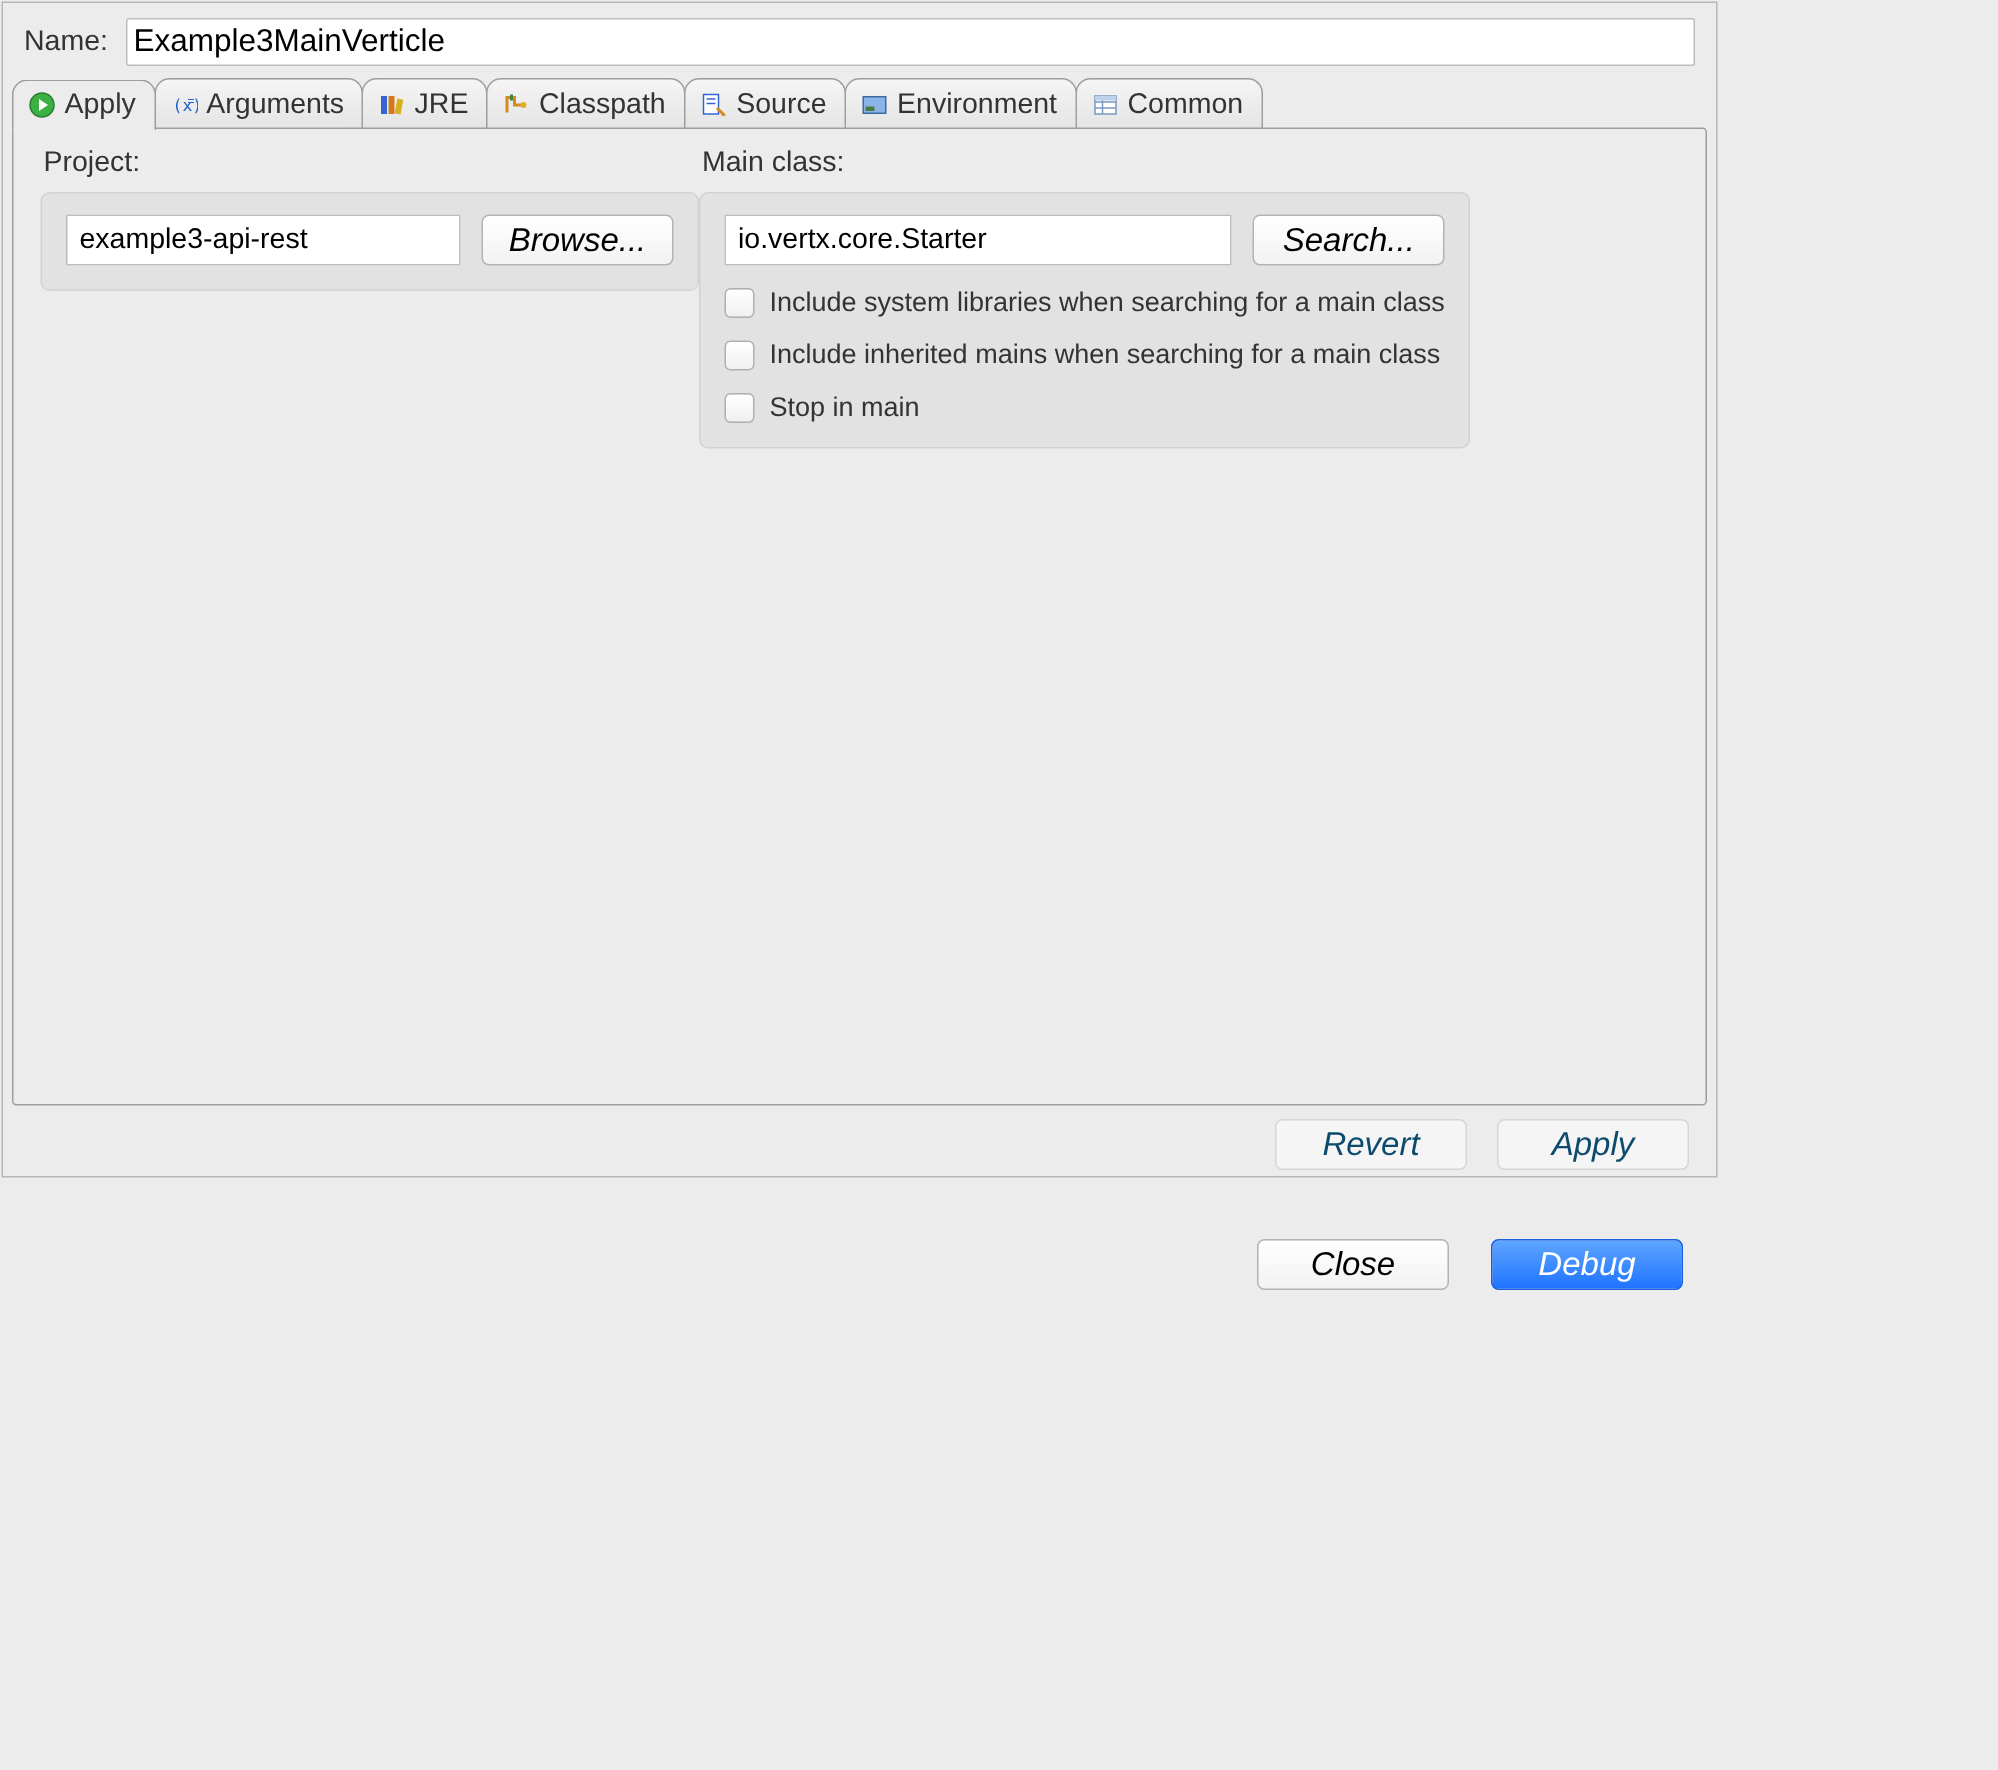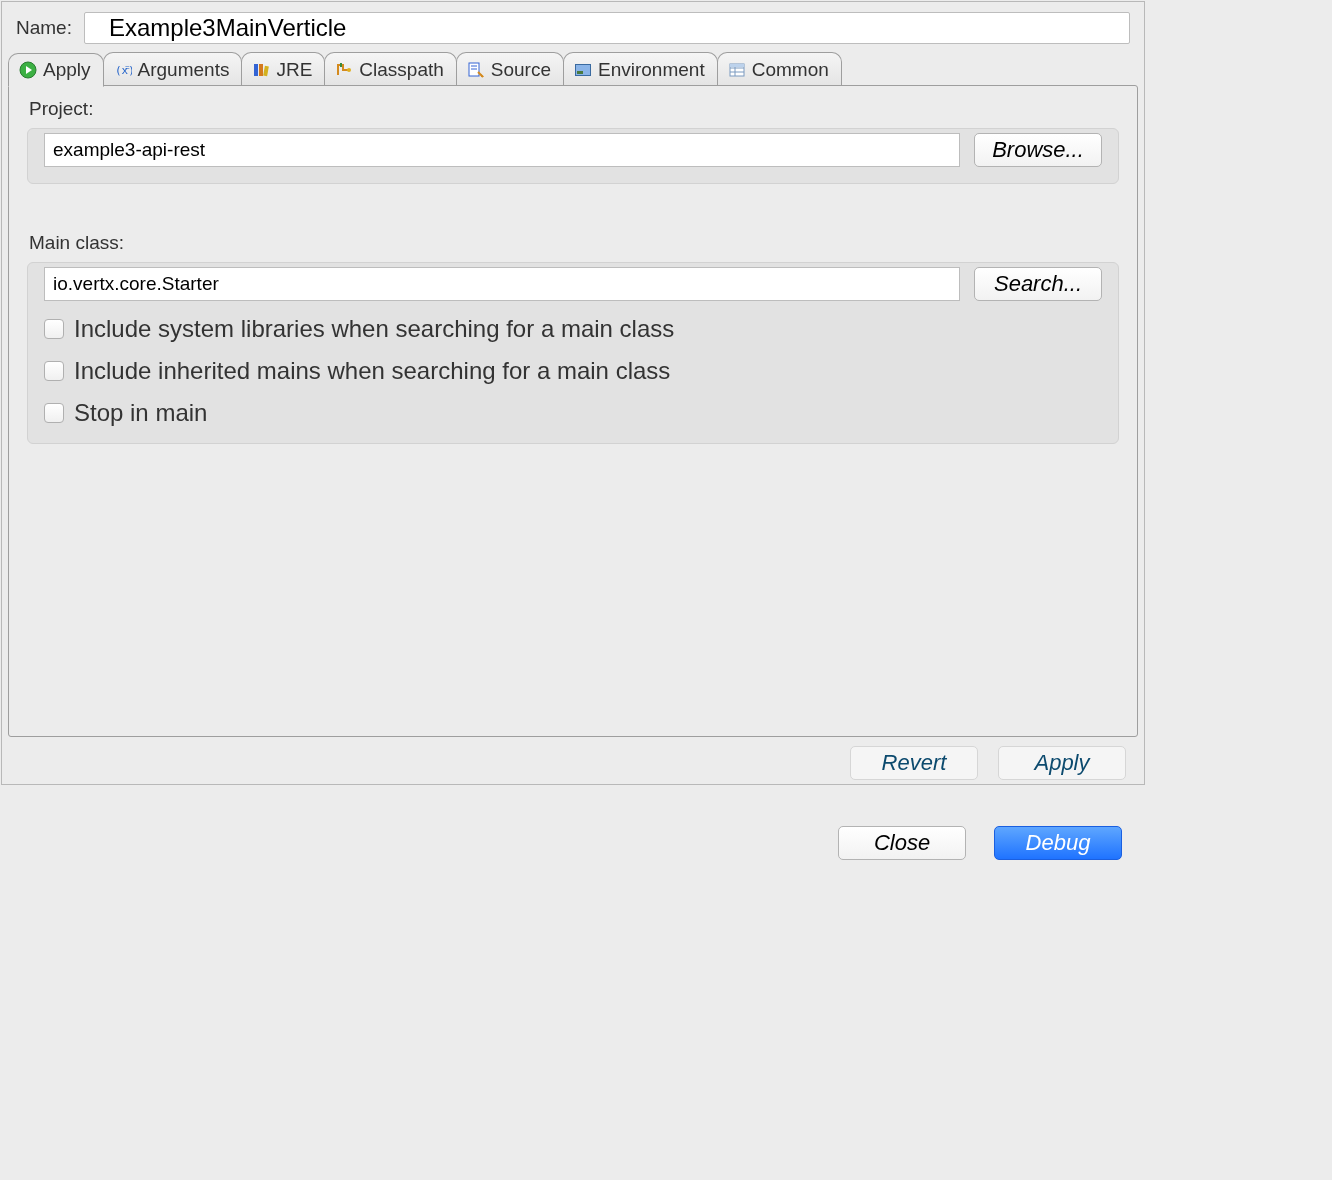--- a/index.html
+++ b/index.html
@@ -27,22 +27,22 @@
     padding: 10px 14px 6px 14px;
     gap: 12px;
   }
   .name-row label { font-size: 19px; }
   .name-input {
     flex: 1;
     height: 32px;
     border: 1px solid #bdbdbd;
     border-radius: 2px;
     background: #fff;
-    padding: 2px 24px;
-    font-size: 24px;
+    padding: 2px 4px;
+    font-size: 21px;
     font-family: inherit;
   }
   .tab-strip {
     display: flex;
     align-items: flex-end;
     padding: 0 6px;
     margin-top: 2px;
     position: relative;
   }
   .tab {
@@ -77,21 +77,21 @@
     position: relative;
     top: -1px;
     border-bottom-left-radius: 3px;
     border-bottom-right-radius: 3px;
     border-top-right-radius: 3px;
   }
   .group {
     background: #e2e2e2;
     border: 1px solid #d2d2d2;
     border-radius: 6px;
-    padding: 4px 16px 16px 16px;
+    padding: 14px 16px 16px 16px;
     margin-bottom: 16px;
   }
   .group-label {
     font-size: 19px;
     margin: 0 0 8px 2px;
   }
   .field-row {
     display: flex;
     gap: 14px;
     align-items: center;
@@ -125,21 +125,21 @@
   .btn.primary {
     background: linear-gradient(#5ea6ff, #1f73ff);
     color: #fff;
     border-color: #1a5fe0;
   }
   .check-row {
     display: flex;
     align-items: center;
     gap: 10px;
     margin-top: 14px;
-    font-size: 24px;
+    font-size: 18px;
   }
   .check {
     width: 20px; height: 20px;
     border: 1px solid #b0b0b0;
     border-radius: 4px;
     background: linear-gradient(#ffffff, #f0f0f0);
     cursor: pointer;
   }
   .inner-buttons {
     display: flex;
@@ -243,21 +243,21 @@
               <line x1="2" y1="11" x2="16" y2="11" stroke="#7a9ac0"></line>
               <line x1="7" y1="3" x2="7" y2="15" stroke="#7a9ac0"></line>
               <rect x="2" y="3" width="14" height="3" fill="#bcd2ec"></rect>
             </svg>
       </span>
       <span>Common</span>
     </div>
 
   </div>
 
-  <div class="tab-content-wrap" style="display:flex;flex-direction:column;gap:32px;">
+  <div class="tab-content-wrap" style="display:flex;flex-direction:row;">
 
     <div>
       <div class="group-label">Project:</div>
       <div class="group">
         <div class="field-row">
           <input class="text-field" type="text" value="example3-api-rest" style="">
           <button class="btn">Browse...</button>
         </div>
       </div>
     </div>

